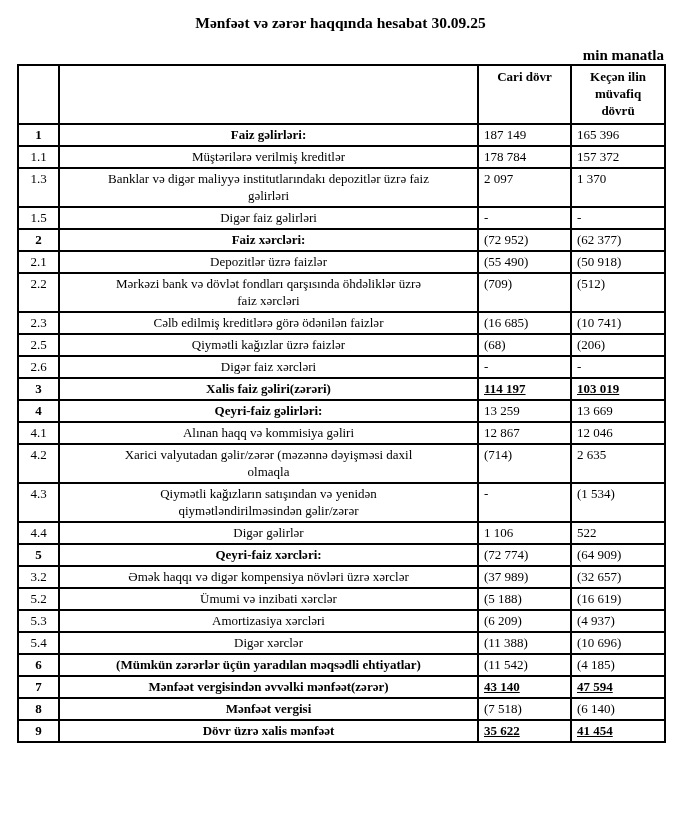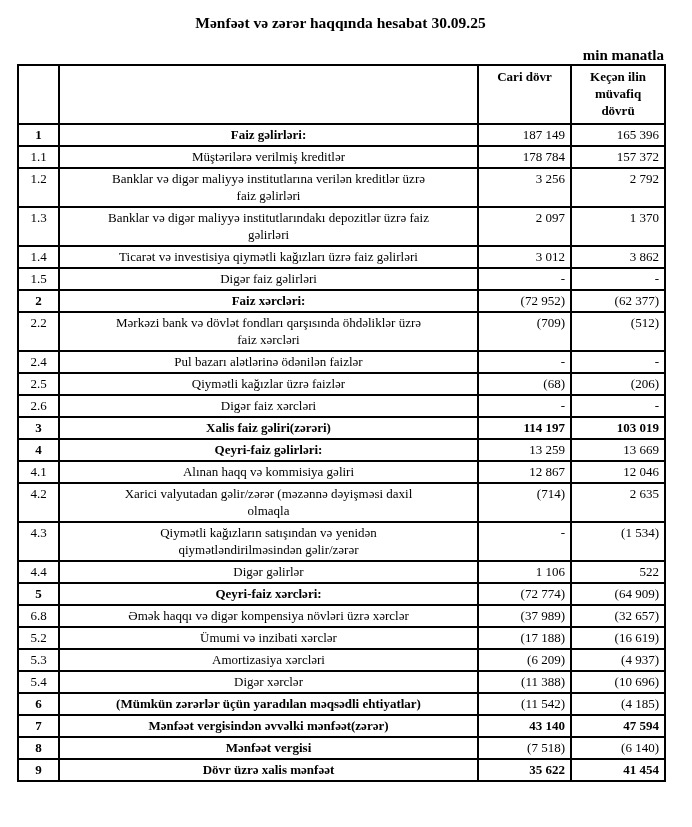--- a/index.html
+++ b/index.html
@@ -47,24 +47,24 @@
     overflow: hidden;
   }
   table.report th {
     font-weight: bold;
     padding-top: 2px;
     padding-bottom: 4px;
     border-radius: 18px;
   }
   td.num  { text-align: center; }
   td.desc { text-align: center; white-space: pre-line; }
-  td.val  { text-align: right; white-space: nowrap; }
+  td.val  { white-space: nowrap; }
   tr.bold-label td.num,
   tr.bold-label td.desc { font-weight: bold; }
-  tr.bold-values td.val { font-weight: bold; }
+  tr.bold-values td.val { font-weight: bold; text-decoration: underline; }
 </style>
 </head>
 <body>
 
 <div class="page">
   <div class="title">Mənfəət və zərər haqqında hesabat 30.09.25</div>
   <div class="unit-note">min manatla</div>
   <table class="report">
     <colgroup>
       <col style="width:41px">
@@ -87,63 +87,56 @@
           <td class="val">187 149</td>
           <td class="val">165 396</td>
         </tr>
         <tr>
           <td class="num">1.1</td>
           <td class="desc">Müştərilərə verilmiş kreditlər</td>
           <td class="val">178 784</td>
           <td class="val">157 372</td>
         </tr>
         <tr>
-          <td class="num">1.2</td>
-          <td class="desc">Banklar və digər maliyyə institutlarına verilən kreditlər üzrə
-faiz gəlirləri</td>
-          <td class="val">3 256</td>
-          <td class="val">2 792</td>
-        </tr>
-        <tr>
           <td class="num">1.3</td>
           <td class="desc">Banklar və digər maliyyə institutlarındakı depozitlər üzrə faiz
 gəlirləri</td>
           <td class="val">2 097</td>
           <td class="val">1 370</td>
         </tr>
         <tr>
-          <td class="num">1.4</td>
-          <td class="desc">Ticarət və investisiya qiymətli kağızları üzrə faiz gəlirləri</td>
-          <td class="val">3 012</td>
-          <td class="val">3 862</td>
-        </tr>
-        <tr>
           <td class="num">1.5</td>
           <td class="desc">Digər faiz gəlirləri</td>
           <td class="val">-</td>
           <td class="val">-</td>
         </tr>
         <tr class="bold-label">
           <td class="num">2</td>
           <td class="desc">Faiz xərcləri:</td>
           <td class="val">(72 952)</td>
           <td class="val">(62 377)</td>
+        </tr>
+        <tr>
+          <td class="num">2.1</td>
+          <td class="desc">Depozitlər üzrə faizlər</td>
+          <td class="val">(55 490)</td>
+          <td class="val">(50 918)</td>
         </tr>
         <tr>
           <td class="num">2.2</td>
           <td class="desc">Mərkəzi bank və dövlət fondları qarşısında öhdəliklər üzrə
 faiz xərcləri</td>
           <td class="val">(709)</td>
           <td class="val">(512)</td>
         </tr>
         <tr>
-          <td class="num">2.4</td>
-          <td class="desc">Pul bazarı alətlərinə ödənilən faizlər</td>
-          <td class="val">-</td>
-          <td class="val">-</td>
+          <td class="num">2.3</td>
+          <td class="desc">Cəlb edilmiş kreditlərə görə ödənilən faizlər</td>
+          <td class="val">(16 685)</td>
+          <td class="val">(10 741)</td>
         </tr>
         <tr>
           <td class="num">2.5</td>
           <td class="desc">Qiymətli kağızlar üzrə faizlər</td>
           <td class="val">(68)</td>
           <td class="val">(206)</td>
         </tr>
         <tr>
           <td class="num">2.6</td>
           <td class="desc">Digər faiz xərcləri</td>
@@ -188,29 +181,29 @@
           <td class="val">1 106</td>
           <td class="val">522</td>
         </tr>
         <tr class="bold-label">
           <td class="num">5</td>
           <td class="desc">Qeyri-faiz xərcləri:</td>
           <td class="val">(72 774)</td>
           <td class="val">(64 909)</td>
         </tr>
         <tr>
-          <td class="num">6.8</td>
+          <td class="num">3.2</td>
           <td class="desc">Əmək haqqı və digər kompensiya növləri üzrə xərclər</td>
           <td class="val">(37 989)</td>
           <td class="val">(32 657)</td>
         </tr>
         <tr>
           <td class="num">5.2</td>
           <td class="desc">Ümumi və inzibati xərclər</td>
-          <td class="val">(17 188)</td>
+          <td class="val">(5 188)</td>
           <td class="val">(16 619)</td>
         </tr>
         <tr>
           <td class="num">5.3</td>
           <td class="desc">Amortizasiya xərcləri</td>
           <td class="val">(6 209)</td>
           <td class="val">(4 937)</td>
         </tr>
         <tr>
           <td class="num">5.4</td>

